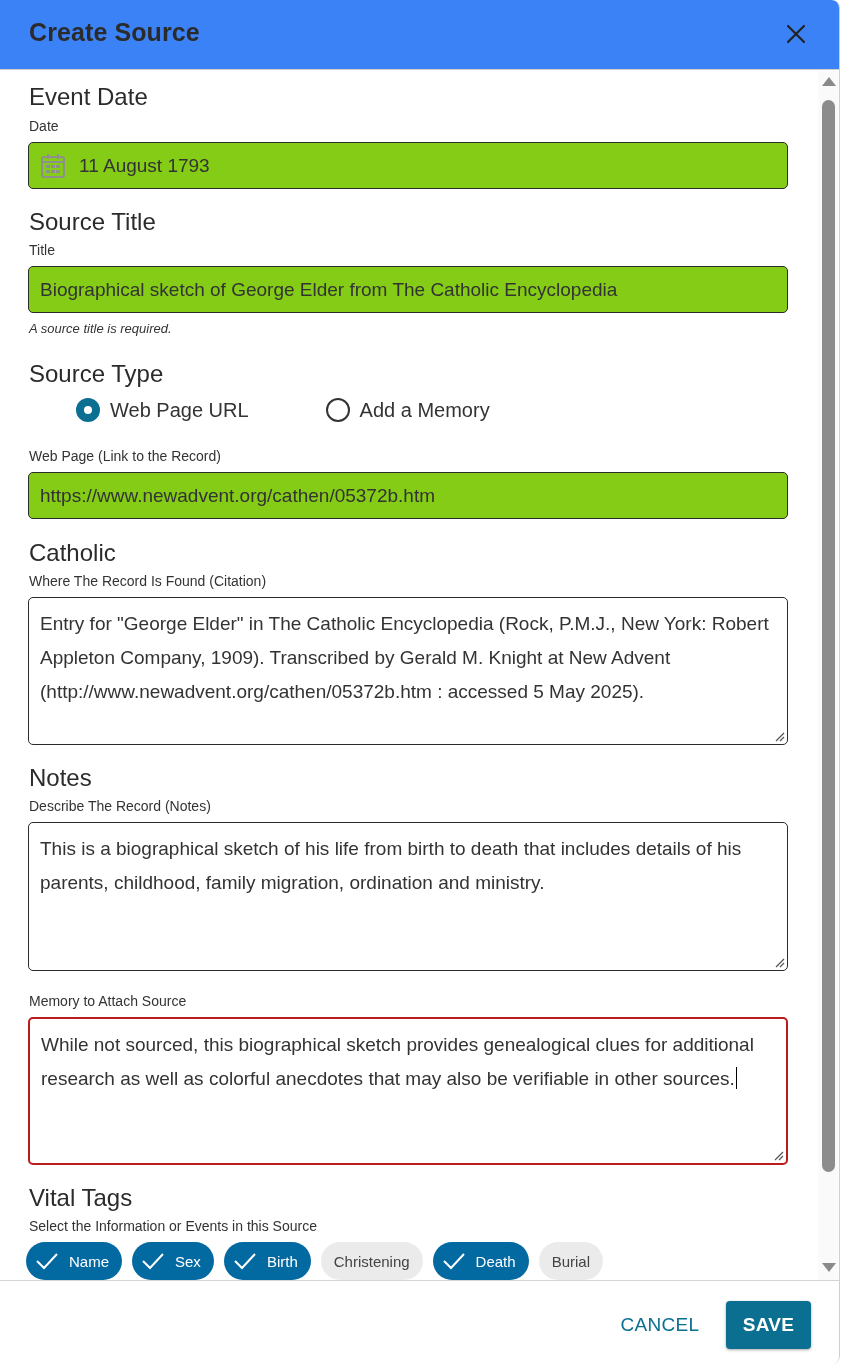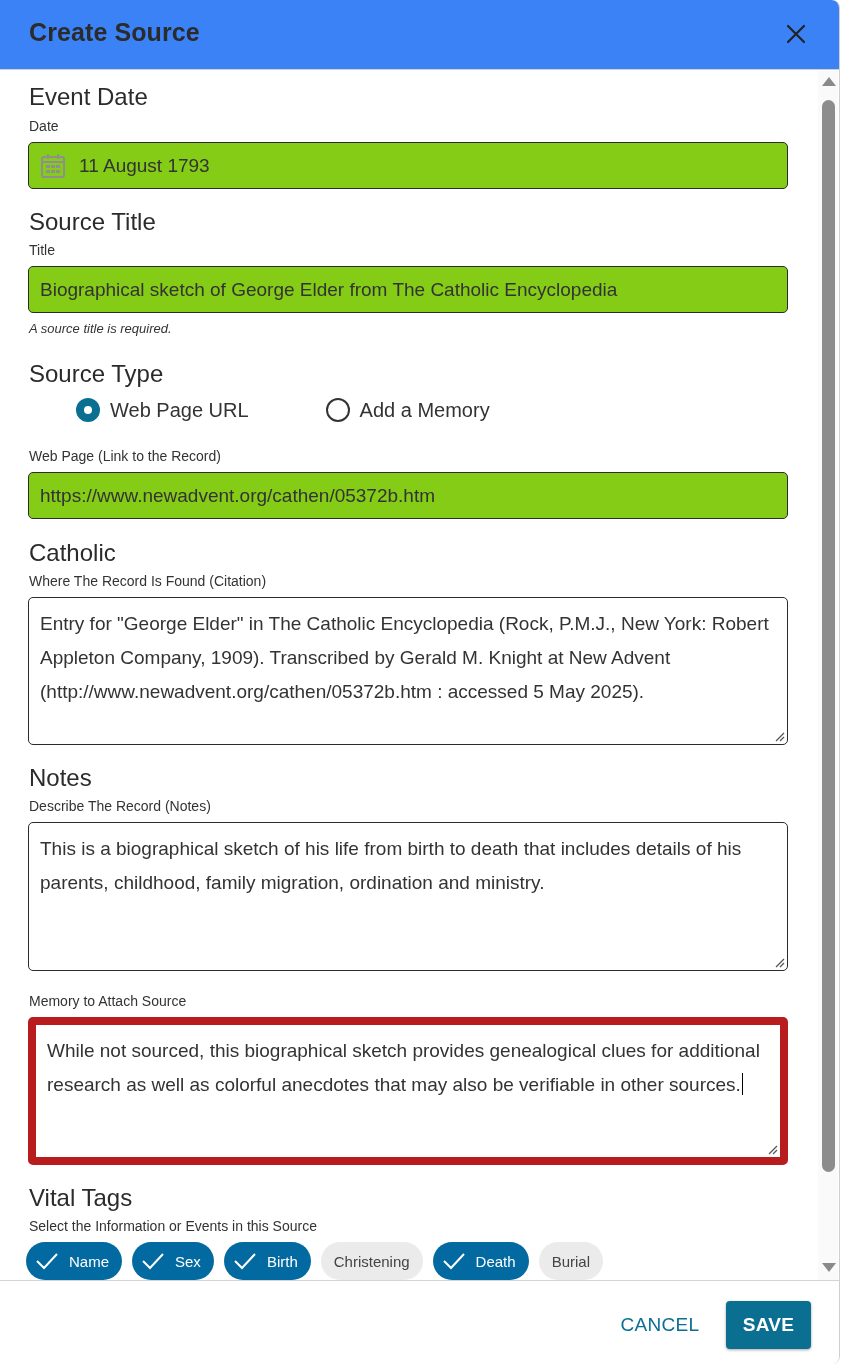--- a/index.html
+++ b/index.html
@@ -51,21 +51,21 @@
     .input-box {
       position: absolute; left: 28px; width: 760px; height: 47px;
       border: 1.5px solid #2b2b2b; border-radius: 5px; background: #84cc16;
       font-size: 19px; color: #333; padding: 0 11px; display: flex; align-items: center;
     }
     .textarea-box {
       position: absolute; left: 28px; width: 760px;
       border: 1.5px solid #2b2b2b; border-radius: 5px; background: #fff;
       font-size: 19px; color: #333; padding: 9px 11px; line-height: 34px;
     }
-    .textarea-box.focused { border: 8px solid #b91c1c; }
+    .textarea-box.focused { border: 2px solid #b91c1c; }
     .resize-grip {
       position: absolute; right: 2px; bottom: 2px; width: 12px; height: 12px;
     }
     .helper-text {
       position: absolute; left: 29px; font-size: 13px; font-style: italic; color: #333;
     }
     .caret {
       display: inline-block; width: 1px; height: 22px; background: #000; vertical-align: -4px; margin-left: 1px;
     }
 

